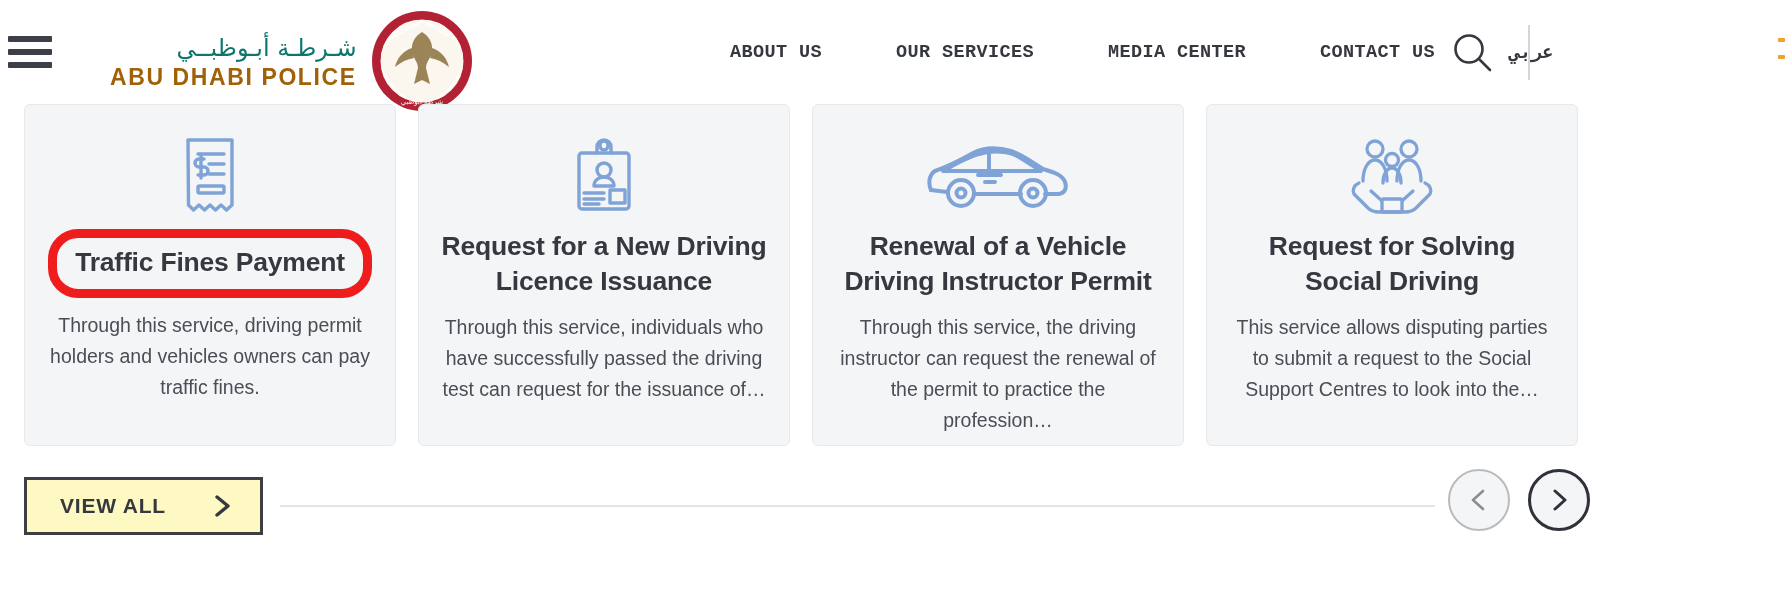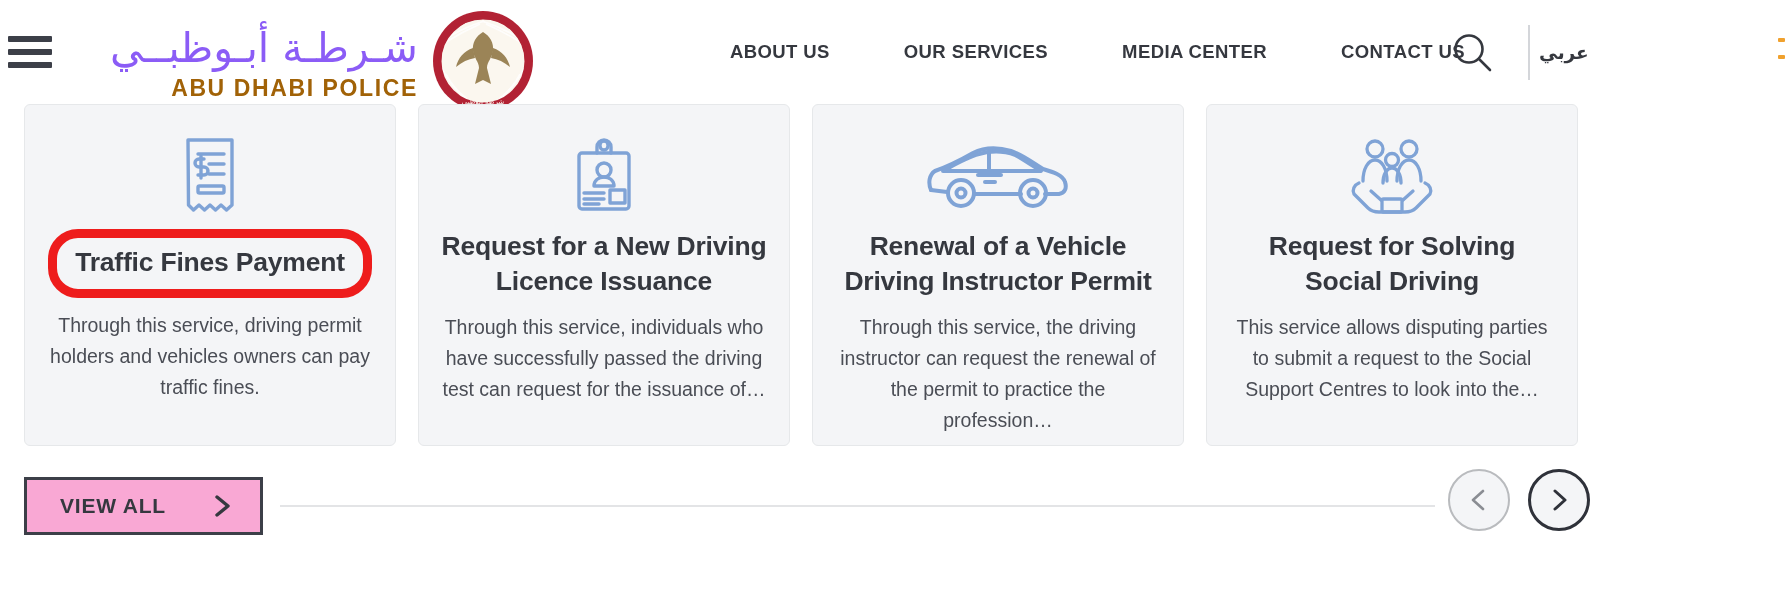--- a/index.html
+++ b/index.html
@@ -19,35 +19,36 @@
   .hamburger {
     position: absolute; left: 8px; top: 30px;
     width: 44px; height: 44px; display: flex; flex-direction: column;
     justify-content: center; gap: 7px; cursor: pointer;
   }
   .hamburger span { display:block; width: 44px; height: 6px; background: #3c3f48; border-radius: 1px; }
 
   .brand { position: absolute; left: 110px; top: 10px; display: flex; align-items: center; gap: 14px; }
   .brand-text { text-align: right; line-height: 1; }
   .brand-ar {
-    font-size: 41px; color: #8b5cf6; letter-spacing: 1px;
+    font-size: 24px; color: #0f766e; letter-spacing: 1px;
     direction: rtl; font-family: "DejaVu Sans", sans-serif; font-weight: 400;
     line-height: 1.28;
   }
   .brand-en {
     font-size: 23px; color: #a16207; font-weight: 700;
     letter-spacing: 1.6px; margin-top: 2px;
   }
   .crest { width: 102px; height: 102px; display:block; }
 
   .nav { position: absolute; left: 730px; top: 0; height: 104px; display: flex; align-items: center; gap: 0; }
   .nav a {
     font-size: 18.5px; font-weight: 700; color: #35383f;
     text-decoration: none; letter-spacing: .4px; padding: 0 37px;
     white-space: nowrap;
+    font-family: Liberation Mono, monospace;
   }
   .nav a:first-child { padding-left: 0; }
   .nav-ar {
     font-size: 21px; color: #35383f; text-decoration:none;
     font-family: "DejaVu Sans", sans-serif; direction: rtl;
     padding: 0 30px 0 48px; white-space: nowrap;
   }
 
   .search-btn { position: absolute; left: 1448px; top: 29px; width: 48px; height: 48px; cursor:pointer; }
   .hdr-divider { position:absolute; left: 1528px; top: 25px; width: 2px; height: 55px; background:#d4d6da; }
@@ -79,21 +80,21 @@
     padding: 7px 18px 9px 18px; margin: 0 -6px 12px -6px;
     background: transparent;
   }
 
   
   .footer-row {
     position: absolute; left: 0; top: 455px; width: 1785px; height: 149px;
   }
   .view-all {
     position: absolute; left: 24px; top: 22px;
-    width: 239px; height: 58px; background: #f9a8d4;
+    width: 239px; height: 58px; background: #fef9c3;
     border: 3px solid #3c3f48; display: flex; align-items: center;
     justify-content: space-between; padding: 0 25px 0 33px; cursor: pointer;
   }
   .view-all .label { font-size: 21px; font-weight: 700; color: #35383f; letter-spacing: .8px; }
   .rule { position: absolute; left: 280px; top: 50px; width: 1155px; height: 2px; background: #e3e4e6; }
 
   .carousel { position: absolute; left: 1448px; top: 14px; display: flex; gap: 18px; }
   .nav-circle {
     width: 62px; height: 62px; border-radius: 50%;
     background: #f4f5f7; display: flex; align-items: center; justify-content: center;

